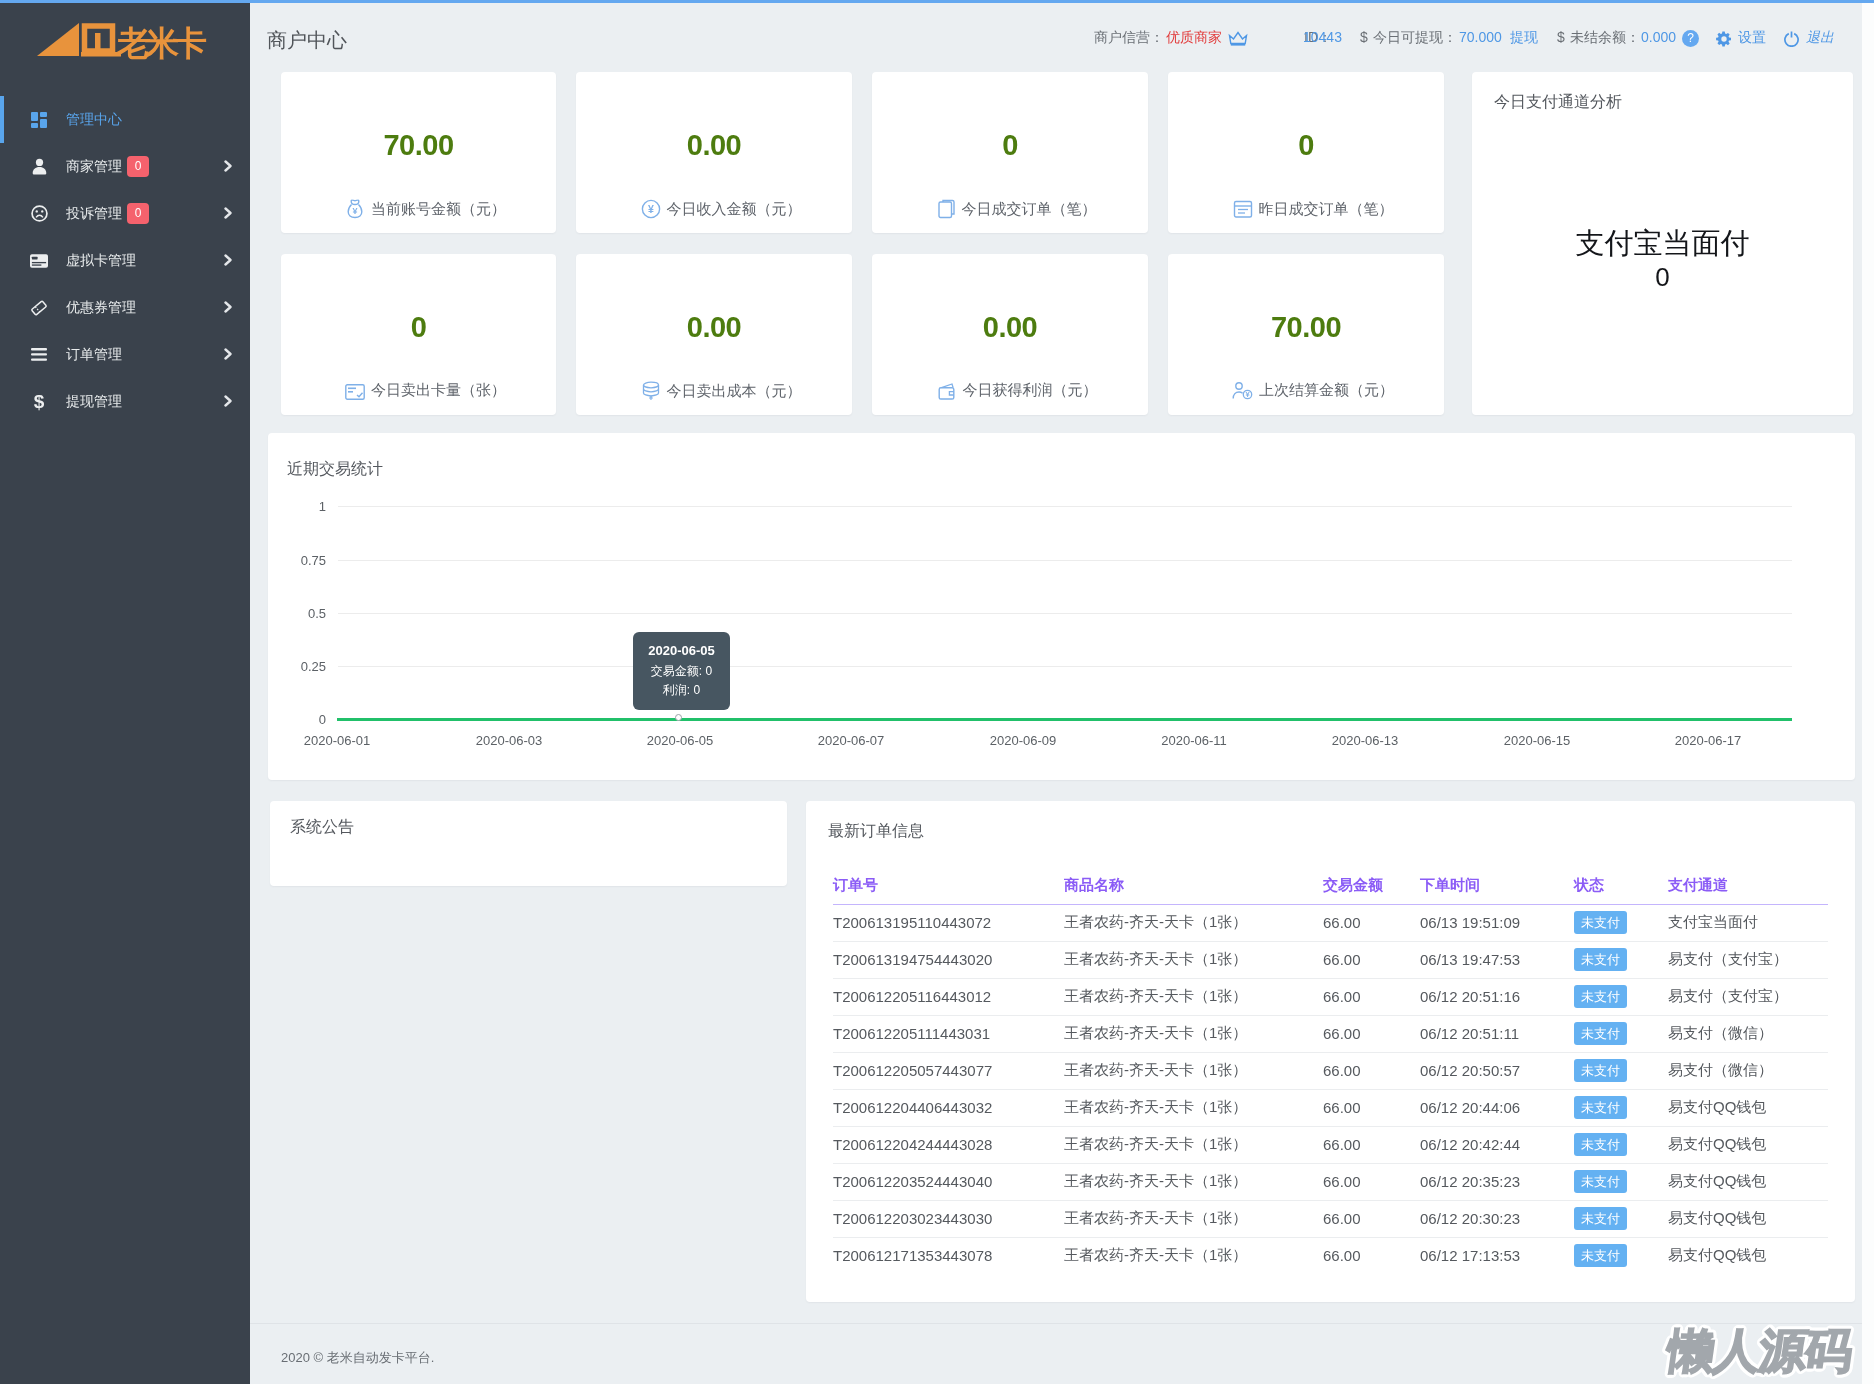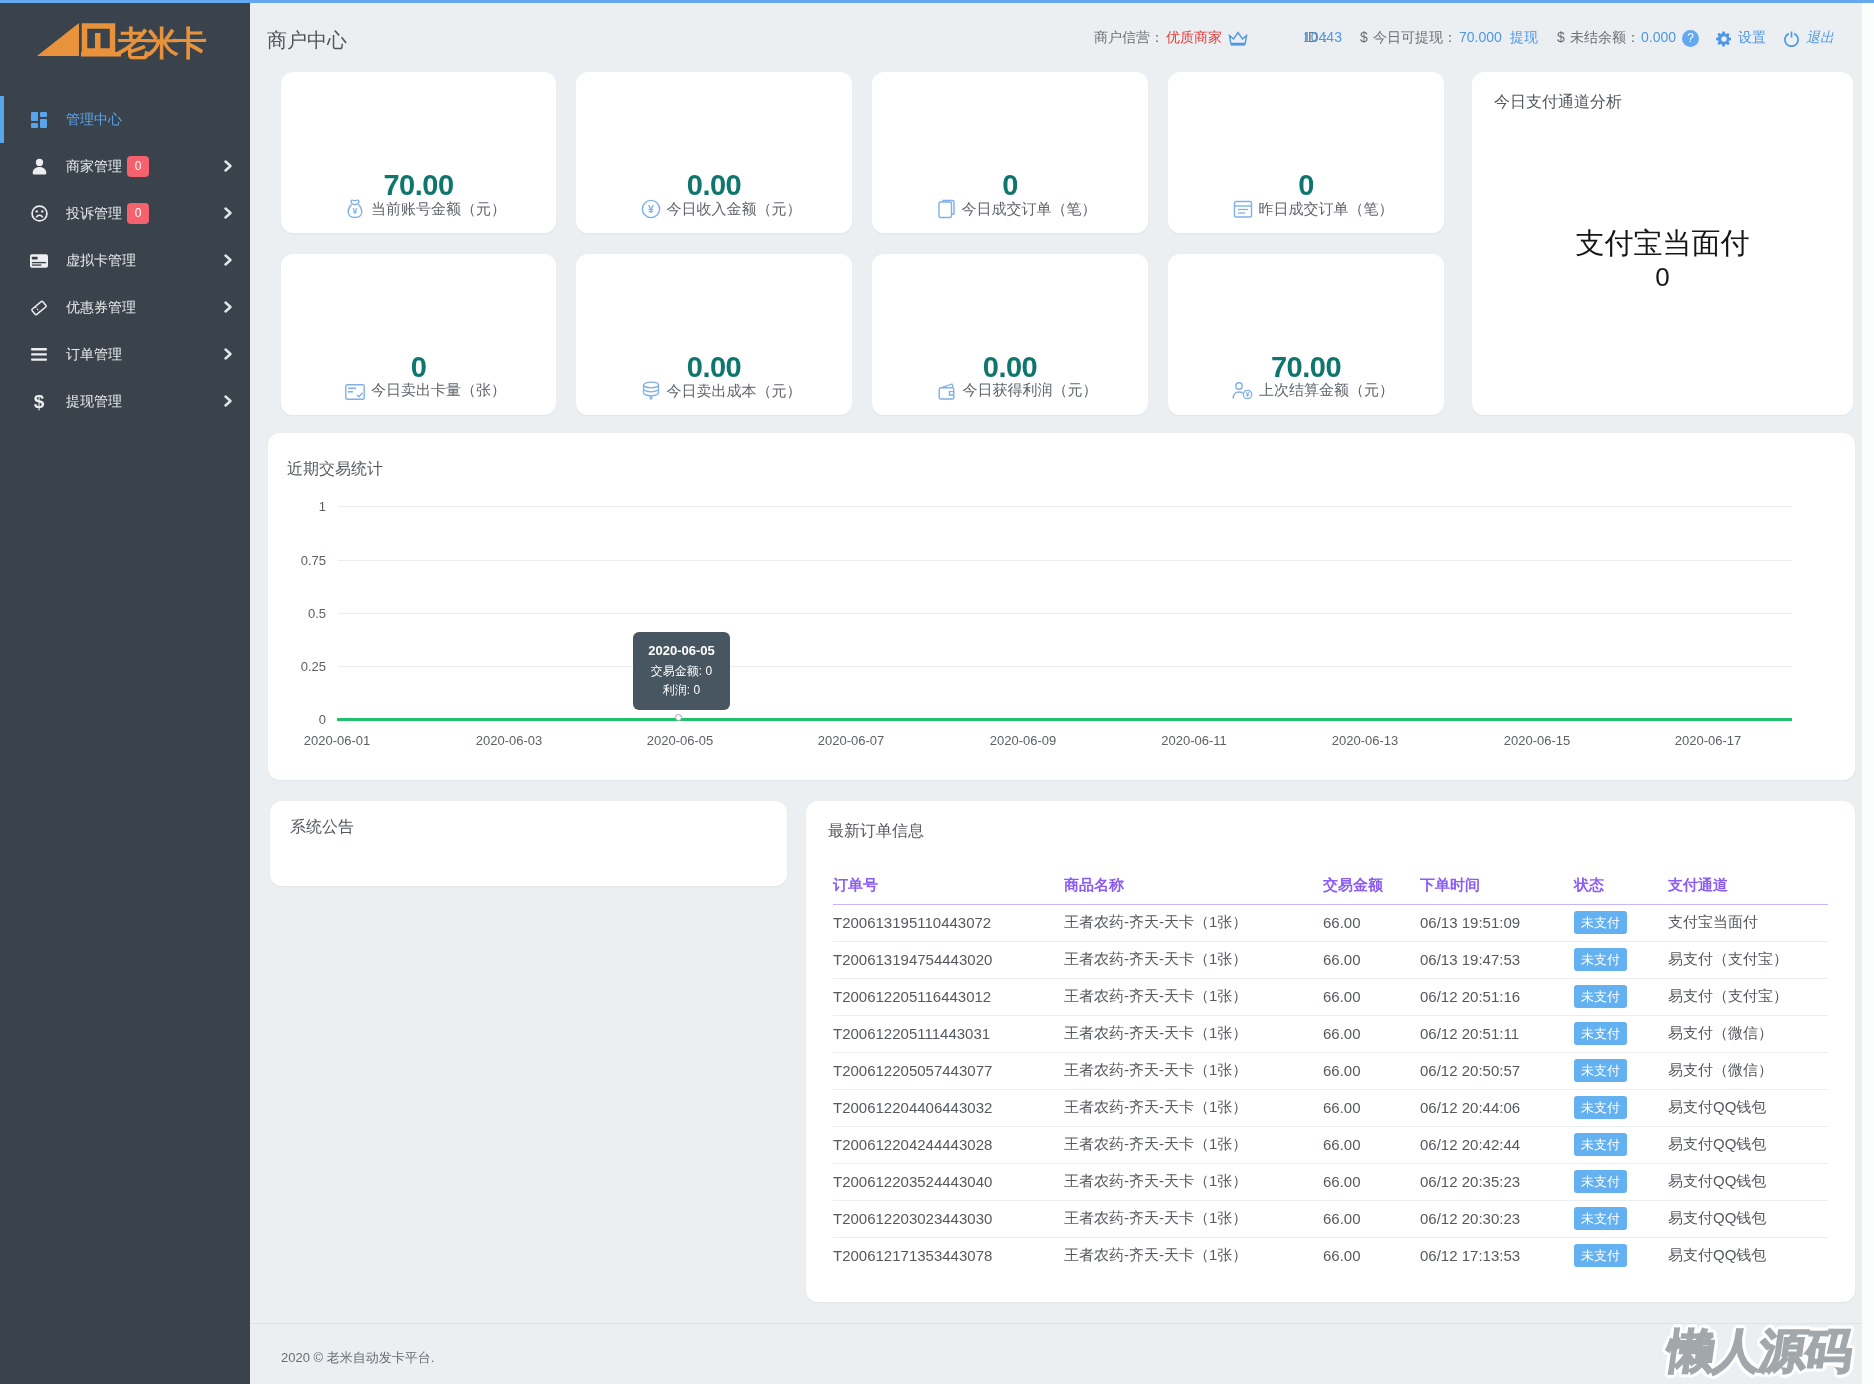--- a/index.html
+++ b/index.html
@@ -17,22 +17,22 @@
 .mi .arr{position:absolute;right:17px;top:17px;line-height:0;}
 .mi .badge{position:absolute;left:127px;top:13px;width:22px;height:21px;background:#f5626d;color:#fff;border-radius:4px;font-size:12px;line-height:21px;text-align:center;}
 .mi.active{color:#59a5ec;}
 .mi.active::before{content:"";position:absolute;left:0;top:0;width:4px;height:47px;background:#59a5ec;}
 
 .hd-title{position:absolute;left:267px;top:27px;font-size:20px;color:#51555a;z-index:5;}
 .hd-right{position:absolute;left:0;top:0;width:1874px;font-size:14px;color:#6a6f75;z-index:5;white-space:nowrap;}
 .blue{color:#4e97e5;}
 .red{color:#e23c3c;}
 
-.card{position:absolute;background:#fff;border-radius:12px;box-shadow:0 1px 2px rgba(60,70,90,.06);}
-.stat .num{position:absolute;left:0;top:57px;width:100%;text-align:center;font-size:29px;font-weight:bold;color:#0f766e;letter-spacing:-0.5px;margin-top:40px;}
+.card{position:absolute;background:#fff;border-radius:4px;box-shadow:0 1px 2px rgba(60,70,90,.06);}
+.stat .num{position:absolute;left:0;top:57px;width:100%;text-align:center;font-size:29px;font-weight:bold;color:#4d7c0f;letter-spacing:-0.5px;}
 .stat .lbl{position:absolute;left:7px;top:127px;width:100%;text-align:center;font-size:15px;color:#5f646b;}
 .stat .lbl svg{vertical-align:-5px;margin-right:6px;}
 .ctitle{position:absolute;left:22px;top:20px;font-size:16px;color:#54585e;}
 .ylab{position:absolute;left:0;width:58px;text-align:right;font-size:13px;color:#5c6166;}
 .gline{position:absolute;left:70px;width:1454px;height:1px;background:#ececec;}
 .xlab{position:absolute;top:300px;width:172px;text-align:center;font-size:13px;color:#5c6166;}
 #tip{position:absolute;left:365px;top:199px;width:97px;height:78px;background:rgba(64,79,91,.96);border-radius:6px;color:#fff;font-size:12px;text-align:center;line-height:19px;padding-top:9px;}
 #tip b{display:block;font-size:13px;margin-bottom:2px;}
 #otab{position:absolute;left:27px;top:66px;border-collapse:collapse;table-layout:fixed;width:995px;font-size:15px;color:#55595e;}
 #otab td{height:37px;padding:0;font-weight:normal;border-bottom:1px solid #ebedef;}

